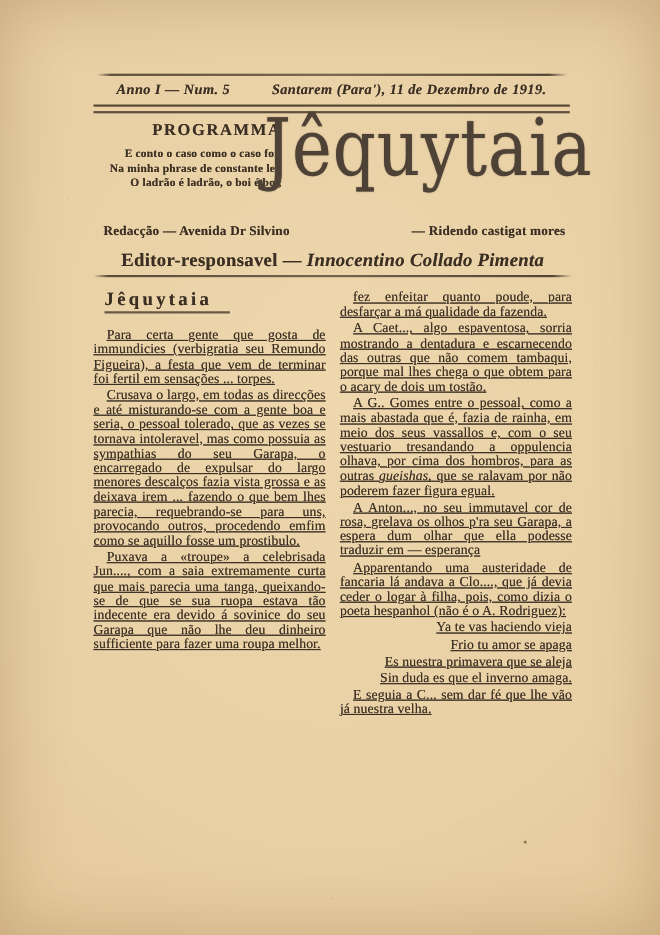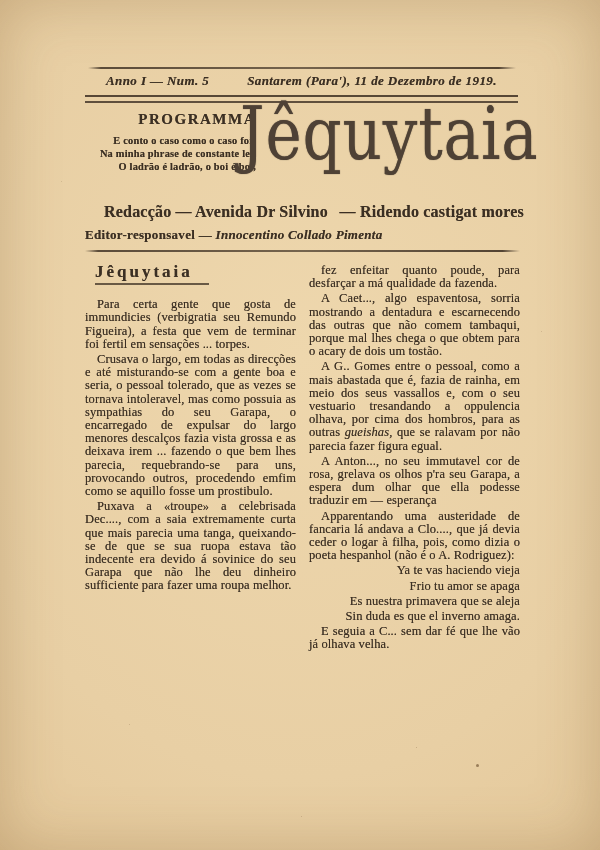--- a/index.html
+++ b/index.html
@@ -39,39 +39,39 @@
   .programma-verse{font-size:10.4px;line-height:12.9px;font-weight:700;letter-spacing:.2px;}
   .masthead-title{
     position:absolute;top:98px;left:240px;margin:0;
     font-family:"DejaVu Serif", serif;font-weight:400;
     font-size:72px;line-height:1;letter-spacing:1px;
     transform:scaleX(.85);transform-origin:left top;
     color:#4e4135;text-shadow:0 0 1.2px rgba(78,65,53,.8);
     white-space:nowrap;
   }
   .redaccao-line{
-    position:absolute;top:203px;left:95px;width:435px;box-sizing:border-box;
+    position:absolute;top:203px;left:85px;width:435px;box-sizing:border-box;
     display:flex;justify-content:space-between;padding:0 6px 0 9px;
-    font-size:16px;font-weight:700;letter-spacing:.2px;
+    font-size:12px;font-weight:700;letter-spacing:.2px;
   }
   .editor-line{
-    position:absolute;top:227px;left:85px;width:435px;text-align:left;
-    font-size:13px;font-weight:700;letter-spacing:.3px;
+    position:absolute;top:227px;left:85px;width:435px;text-align:center;
+    font-size:17px;font-weight:700;letter-spacing:.3px;
   }
   .editor-name{font-style:italic;}
   .rule-mid{top:250px;left:85px;width:435px;}
   .columns{
     position:absolute;top:264px;left:85px;width:435px;
     display:flex;gap:13px;
   }
   .col{
     width:211px;text-align:justify;
     font-size:12.5px;line-height:13.2px;letter-spacing:.1px;
   }
-  .col p{margin:0 0 2px;text-indent:12px;}
+  .col p{margin:0 0 2px;text-indent:12px;text-decoration:underline;}
   .article-heading{
     display:inline-block;margin:1px 0 13px 10px;padding:0 16px 5px 0;
     font-size:17px;font-weight:700;letter-spacing:3px;
     border-bottom:2px solid rgba(62,48,35,.75);
   }
   .heading-row{text-indent:0;}
   .verse-block{margin:1px 0 2px;}
   .verse-line{margin:0;text-indent:0 !important;padding-left:10px;text-align:right;}
   .verse-line.first{padding-left:30px;}
   .speck{
@@ -125,33 +125,33 @@
   <div class="rule rule-mid"></div>
 
   <div class="columns">
 
     <div class="col ink">
       <div class="heading-row">
         <span class="article-heading">Jêquytaia</span>
       </div>
       <p>Para certa gente que gosta de immundicies (verbigratia seu Remundo Figueira), a festa que vem de terminar foi fertil em sensações ... torpes.</p>
       <p>Crusava o largo, em todas as direcções e até misturando-se com a gente boa e seria, o pessoal tolerado, que as vezes se tornava intoleravel, mas como possuia as sympathias do seu Garapa, o encarregado de expulsar do largo menores descalços fazia vista grossa e as deixava irem ... fazendo o que bem lhes parecia, requebrando-se para uns, provocando outros, procedendo emfim como se aquillo fosse um prostibulo.</p>
-      <p>Puxava a «troupe» a celebrisada Dec...., com a saia extremamente curta que mais parecia uma tanga, queixando-se de que se sua ruopa estava tão indecente era devido á sovinice do seu Garapa que não lhe deu dinheiro sufficiente para fazer uma roupa melhor.</p>
+      <p>Puxava a «troupe» a celebrisada Jun...., com a saia extremamente curta que mais parecia uma tanga, queixando-se de que se sua ruopa estava tão indecente era devido á sovinice do seu Garapa que não lhe deu dinheiro sufficiente para fazer uma roupa melhor.</p>
     </div>
 
     <div class="col ink">
       <p>fez enfeitar quanto poude, para desfarçar a má qualidade da fazenda.</p>
       <p>A Caet..., algo espaventosa, sorria mostrando a dentadura e escarnecendo das outras que não comem tambaqui, porque mal lhes chega o que obtem para o acary de dois um tostão.</p>
-      <p><span>A G.. Gomes entre o pessoal, como a mais abastada que é, fazia de rainha, em meio dos seus vassallos e, com o seu vestuario tresandando a oppulencia olhava, por cima dos hombros, para as outras </span><i>gueishas,</i><span> que se ralavam por não parecia fazer figura egual.</span></p>
+      <p><span>A G.. Gomes entre o pessoal, como a mais abastada que é, fazia de rainha, em meio dos seus vassallos e, com o seu vestuario tresandando a oppulencia olhava, por cima dos hombros, para as outras </span><i>gueishas,</i><span> que se ralavam por não poderem fazer figura egual.</span></p>
       <p>A Anton..., no seu immutavel cor de rosa, grelava os olhos p'ra seu Garapa, a espera dum olhar que ella podesse traduzir em — esperança</p>
       <p>Apparentando uma austeridade de fancaria lá andava a Clo...., que já devia ceder o logar à filha, pois, como dizia o poeta hespanhol (não é o A. Rodriguez):</p>
       <div class="verse-block">
         <p class="verse-line first">Ya te vas haciendo vieja</p>
         <p class="verse-line">Frio tu amor se apaga</p>
         <p class="verse-line">Es nuestra primavera que se aleja</p>
         <p class="verse-line">Sin duda es que el inverno amaga.</p>
       </div>
-      <p>E seguia a C... sem dar fé que lhe vão já olhava velha.</p>
+      <p>E seguia a C... sem dar fé que lhe vão já nuestra velha.</p>
     </div>
 
   </div>
 
 </div>
 
 </body></html>

